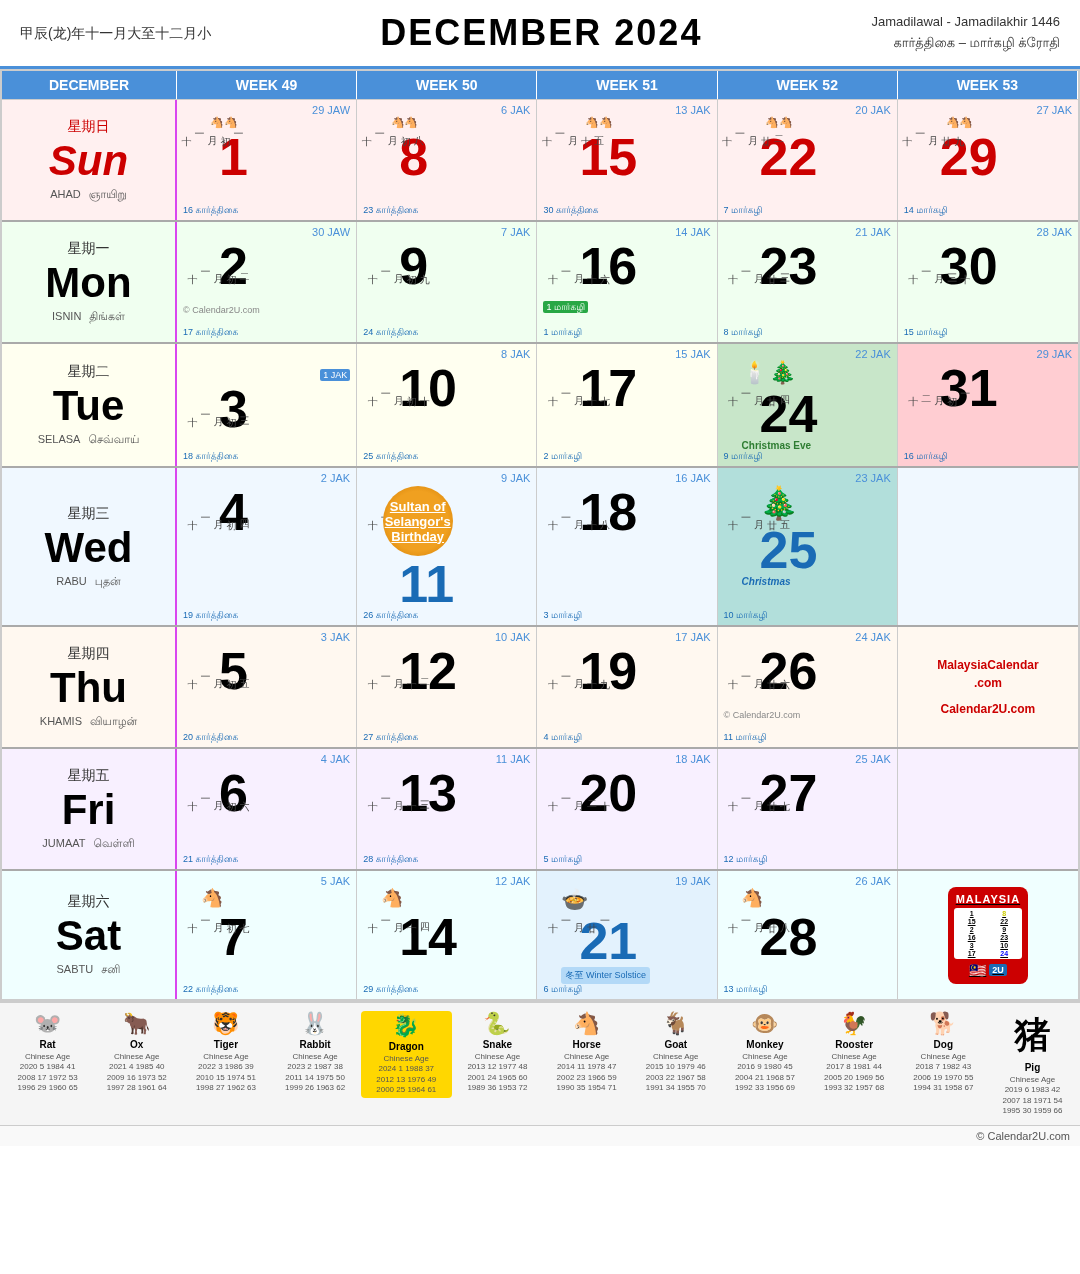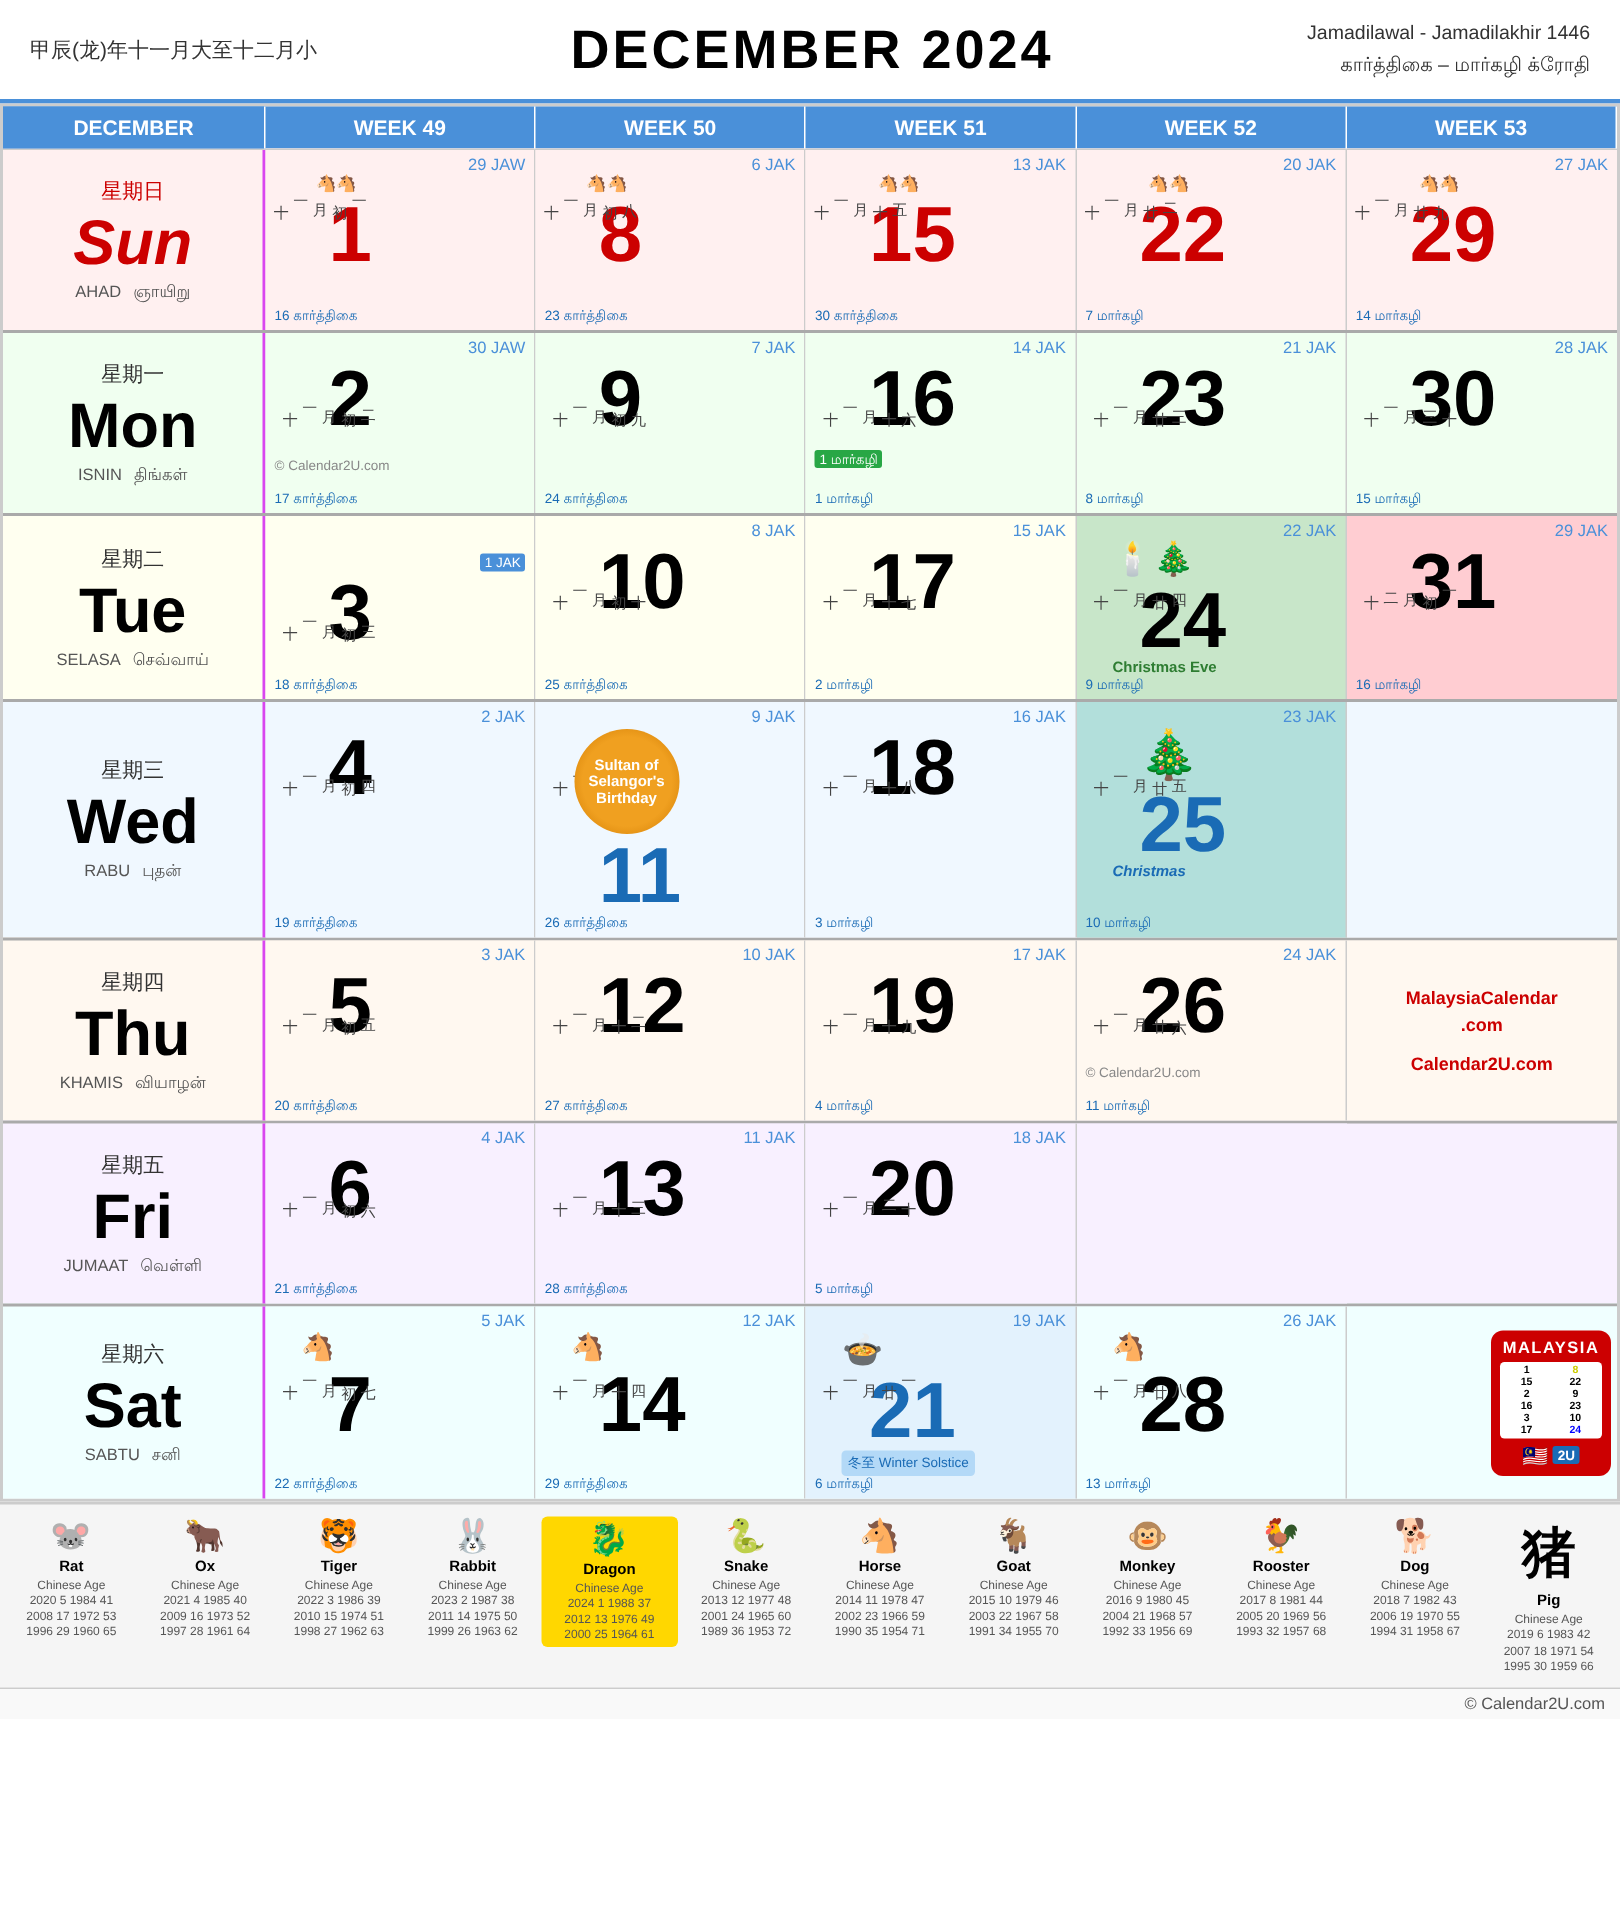--- a/index.html
+++ b/index.html
@@ -562,21 +562,21 @@
       </div>
 
       <div class="date-cell cell-wed">
         <div class="top-row">
             <span class="cell-jak">9 JAK</span>
           </div>
         <div style="display:flex;align-items:flex-start;position:relative;">
           <span class="v-text">十<br>一<br>月<br>十<br>一</span>
           <div style="margin-left:18px;">
             <div class="sultan-birthday">
-              <span style="font-size:10px;text-align:center;">Sultan of Selangor's Birthday</span>
+              <span style="font-size:13px;text-align:center;text-decoration:underline;">Sultan of Selangor's Birthday</span>
             </div>
             <div class="date-number date-number-blue">11</div>
           </div>
         </div>
         <div class="bottom-tamil">26 கார்த்திகை</div>
       </div>
 
       <div class="date-cell cell-wed">
         <div class="top-row">
             <span class="cell-jak">16 JAK</span>
@@ -721,20 +721,32 @@
           </div>
         <div style="display:flex;align-items:flex-start;position:relative;">
           <span class="v-text">十<br>一<br>月<br>二<br>十</span>
           <div style="margin-left:18px;">
             <div class="date-number">20</div>
           </div>
         </div>
         <div class="bottom-tamil">5 மார்கழி</div>
       </div>
 
+      <div class="date-cell cell-fri">
+        <div class="top-row">
+            <span class="cell-jak">25 JAK</span>
+          </div>
+        <div style="display:flex;align-items:flex-start;position:relative;">
+          <span class="v-text">十<br>一<br>月<br>廿<br>七</span>
+          <div style="margin-left:18px;">
+            <div class="date-number">27</div>
+          </div>
+        </div>
+        <div class="bottom-tamil">12 மார்கழி</div>
+      </div>
 
       <div class="date-cell cell-fri" style="min-height:120px;"></div>
     </div>
 
     <div class="day-row day-row-sat row-divider">
       <div class="day-label">
         <div class="day-chinese">星期六</div>
         <div class="day-english">Sat</div>
         <div class="day-malay-tamil">
           <span>SABTU</span>
@@ -792,21 +804,21 @@
         <div style="display:flex;align-items:flex-start;position:relative;">
           <span class="v-text">十<br>一<br>月<br>廿<br>八</span>
           <div style="margin-left:18px;">
             <div style="font-size:18px;">🐴</div>
             <div class="date-number">28</div>
           </div>
         </div>
         <div class="bottom-tamil">13 மார்கழி</div>
       </div>
 
-      <div class="date-cell cell-sat" style="justify-content:center;align-items:flex-end;padding:4px;">
+      <div class="date-cell cell-sat" style="justify-content:center;align-items:center;padding:4px;text-decoration:underline;">
 
         <div style="background:#cc0001;border-radius:8px;padding:6px;width:80px;text-align:center;color:#fff;font-size:8px;font-weight:bold;">
           <div style="font-size:11px;font-weight:bold;letter-spacing:1px;">MALAYSIA</div>
           <div style="display:grid;grid-template-columns:1fr 1fr;gap:1px;margin-top:3px;font-size:7px;background:#fff;padding:2px;border-radius:3px;color:#000;">
             <span>1</span>
               <span style="color:#cc0;">8</span>
               <span>15</span>
               <span>22</span>
             <span>2</span>
               <span>9</span>

